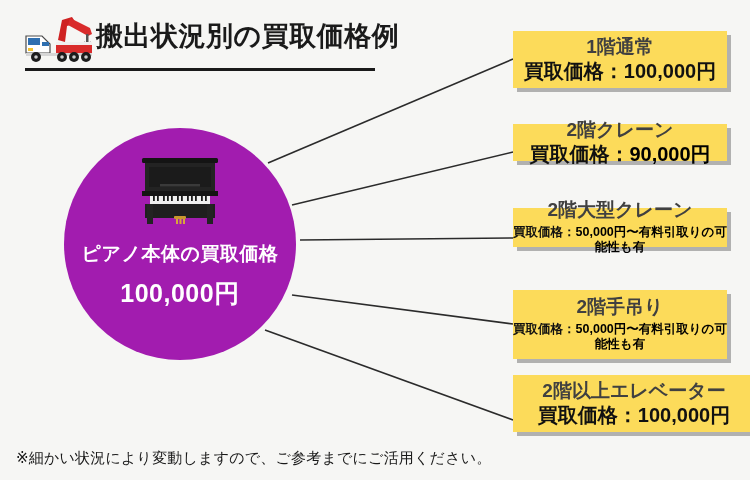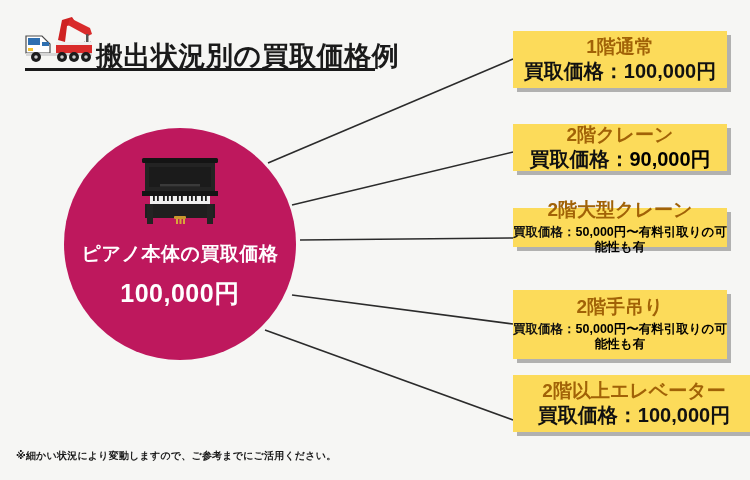--- a/index.html
+++ b/index.html
@@ -37,21 +37,20 @@
   }
   #page-title {
     position: absolute;
     left: 96px;
     top: 18px;
     font-size: 27px;
     font-weight: bold;
     color: #1a1a1a;
     letter-spacing: 0.5px;
     white-space: nowrap;
-    margin-top: 20px;
   }
   #title-underline {
     position: absolute;
     left: 25px;
     top: 68px;
     width: 350px;
     height: 3px;
     background: #1a1a1a;
   }
 
@@ -65,21 +64,21 @@
   }
 
   
   #circle-node {
     position: absolute;
     left: 64px;
     top: 128px;
     width: 232px;
     height: 232px;
     border-radius: 50%;
-    background: #be185d;
+    background: #a21caf;
     display: flex;
     flex-direction: column;
     align-items: center;
   }
   #piano-icon {
     margin-top: 26px;
     width: 92px;
     height: 74px;
   }
   #circle-label {
@@ -106,21 +105,21 @@
     box-shadow: 4px 4px 0 rgba(120,120,120,0.55);
     box-sizing: border-box;
     display: flex;
     flex-direction: column;
     align-items: center;
     justify-content: center;
     text-align: center;
   }
   .box-title {
     font-weight: bold;
-    color: #a16207;
+    color: #404040;
     white-space: nowrap;
     line-height: 1.15;
   }
   .box-sub {
     font-weight: bold;
     color: #111111;
     line-height: 1.15;
   }
   .price-red {
     color: #000000;
@@ -128,32 +127,32 @@
 
   
   .box.big .box-title { font-size: 19px; }
   .box.big .box-sub   { font-size: 20px; margin-top: 3px; }
 
   
   .box.small .box-title { font-size: 19px; }
   .box.small .box-sub   { font-size: 12.5px; margin-top: 4px; line-height: 1.25; }
 
   #box-1 { left: 513px; top: 31px;  width: 214px; height: 57px; }
-  #box-2 { left: 513px; top: 124px; width: 214px; height: 47px; }
+  #box-2 { left: 513px; top: 124px; width: 214px; height: 37px; }
   #box-3 { left: 513px; top: 208px; width: 214px; height: 39px; }
   #box-4 { left: 513px; top: 290px; width: 214px; height: 69px; }
   #box-5 { left: 513px; top: 375px; width: 242px; height: 57px; align-items: center; }
 
   
   #footer-note {
     position: absolute;
     left: 16px;
     top: 449px;
-    font-size: 10px;
-    font-weight: bold;
+    font-size: 15px;
+    font-weight: normal;
     color: #1a1a1a;
     letter-spacing: 0.2px;
     white-space: nowrap;
   }
 </style>
 </head>
 <body>
 
 <div id="stage">
 

